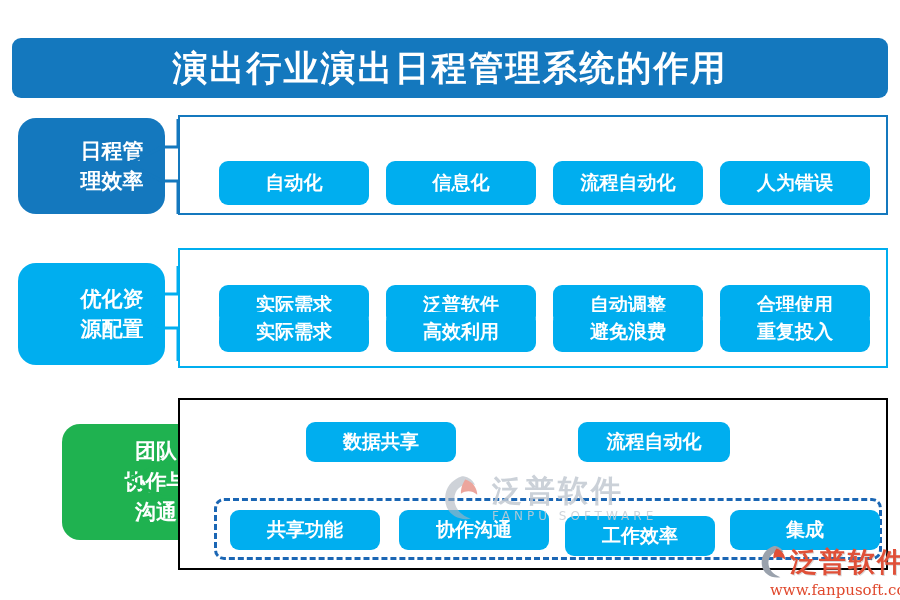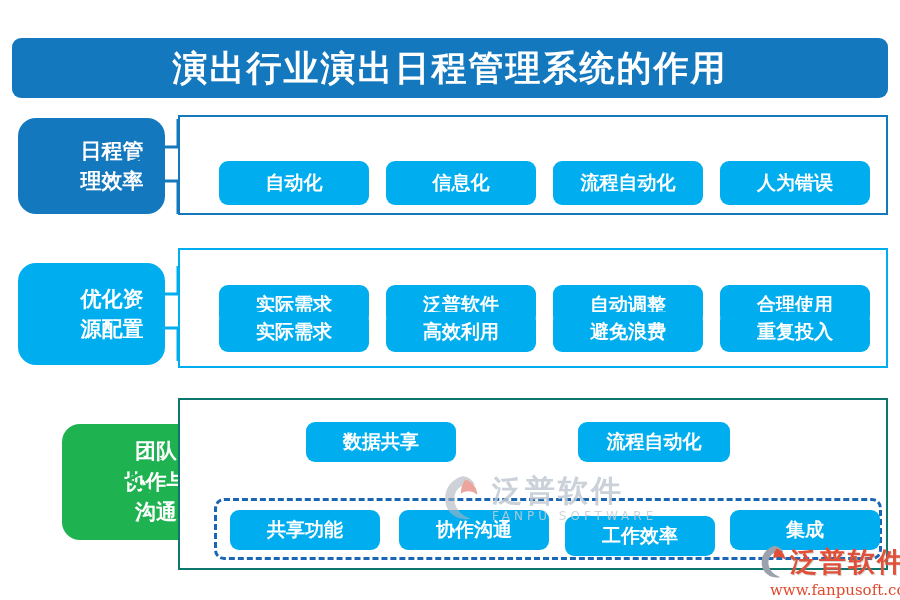--- a/index.html
+++ b/index.html
@@ -22,21 +22,21 @@
     font-family:"DejaVu Serif","Liberation Serif",serif;
     padding-left:41px;
   }
   .label-s1{top:118px;height:96px;background:#1478be;}
   .label-s2{top:263px;height:102px;background:#00aeef;}
   .label-s3{top:424px;height:116px;background:#1fb250;margin-left:44px;}
   .arrow{position:absolute;left:125px;width:55px;height:95px;}
   .panel{position:absolute;left:178px;width:710px;box-sizing:border-box;background:#ffffff;}
   .panel-s1{top:115px;height:100px;border:2px solid #1478be;}
   .panel-s2{top:248px;height:120px;border:2px solid #00aeef;}
-  .panel-s3{top:398px;height:172px;border:2px solid #0f766e;}
+  .panel-s3{top:398px;height:172px;border:2px solid #000000;}
   .btn{
     position:absolute;width:150px;height:44px;background:#00aeef;
     border-radius:9px;color:#ffffff;font-size:19px;font-weight:bold;
     display:flex;align-items:center;justify-content:center;white-space:nowrap;
     font-family:"DejaVu Serif","Liberation Serif",serif;
   }
   .c1{left:39px;} .c2{left:206px;} .c3{left:373px;} .c4{left:540px;}
   .r-mid{top:44px;}
   .r1{top:14px;height:40px;margin-top:21px;} .r2{top:62px;height:40px;}
   .s3-top{top:22px;height:40px;}

